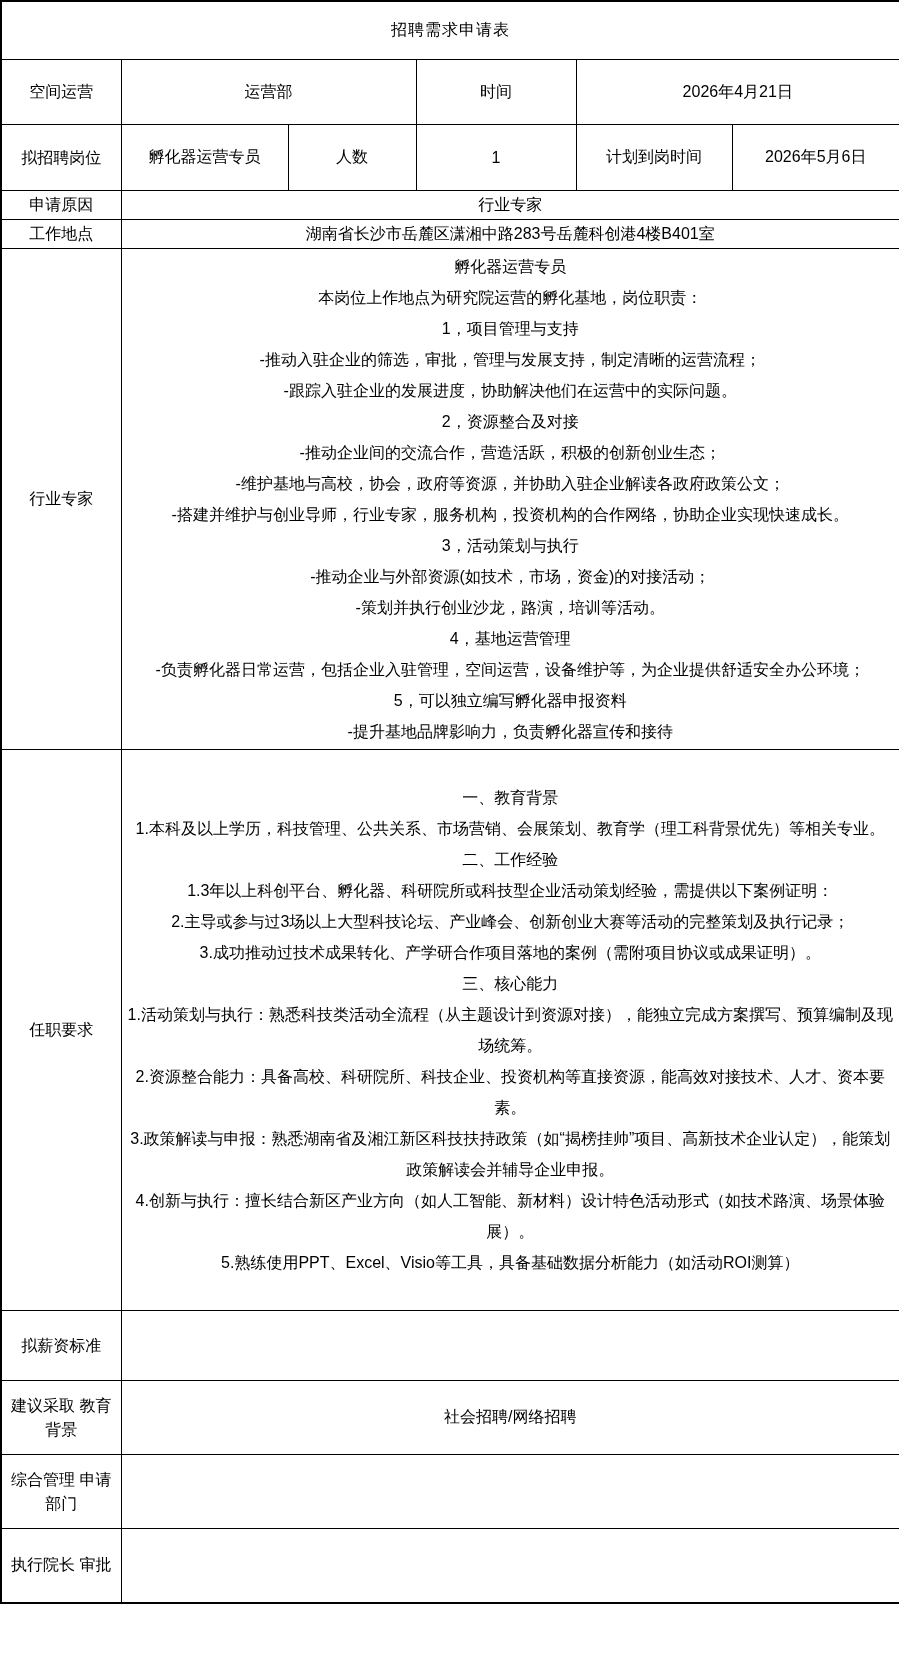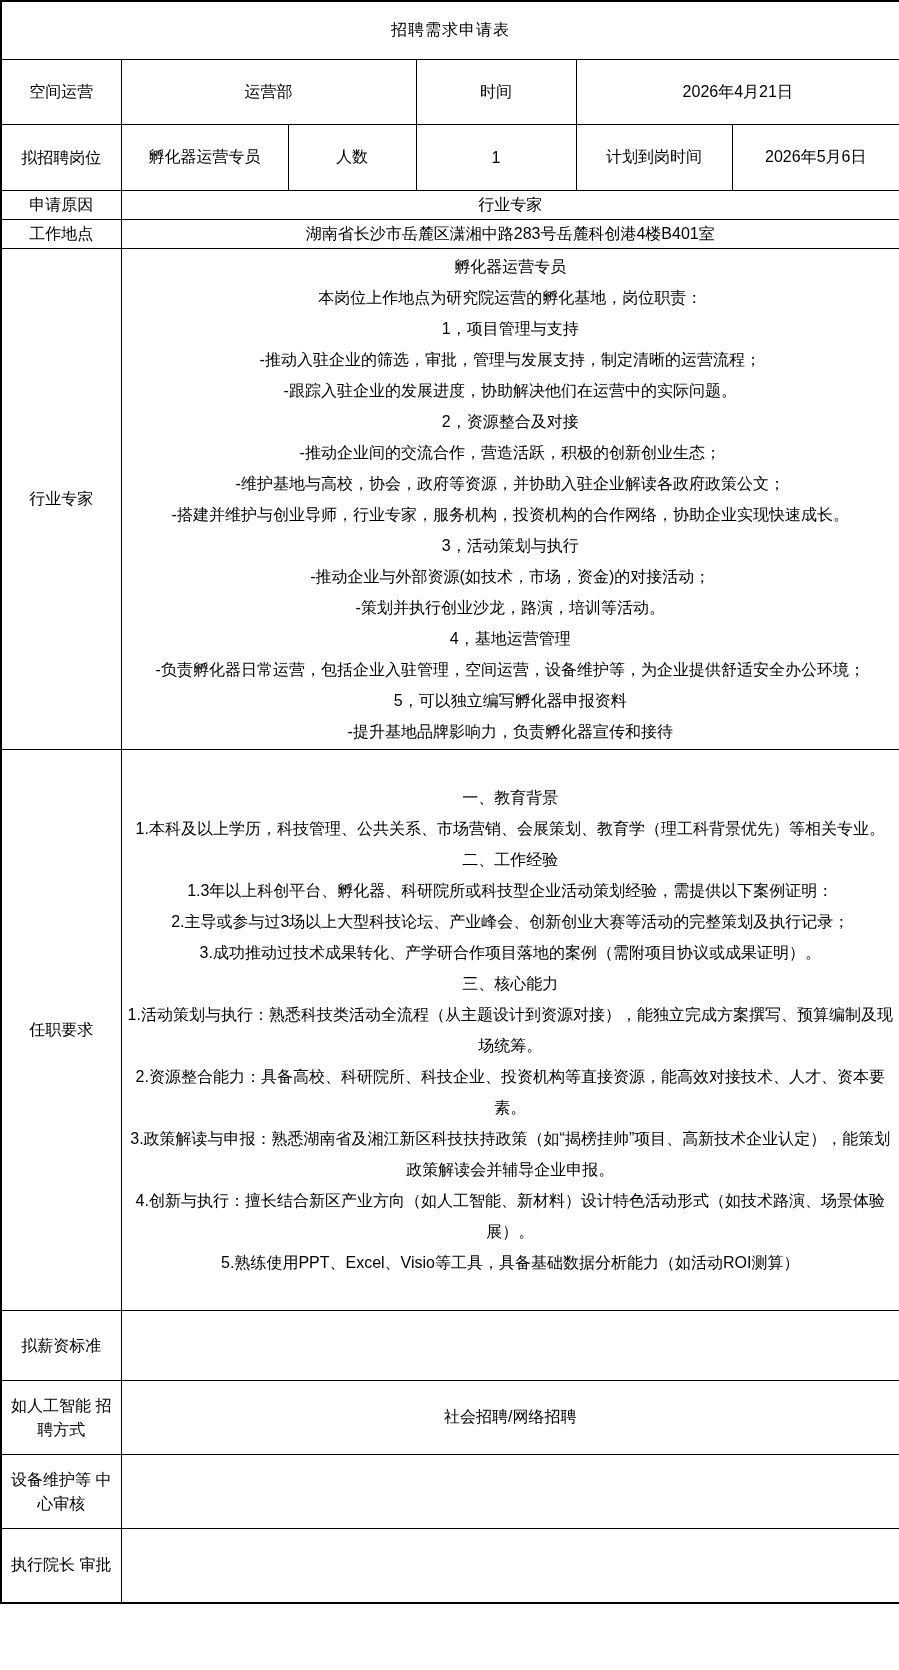--- a/index.html
+++ b/index.html
@@ -141,27 +141,27 @@
 4.创新与执行：擅长结合新区产业方向（如人工智能、新材料）设计特色活动形式（如技术路演、场景体验展）。
 5.熟练使用PPT、Excel、Visio等工具，具备基础数据分析能力（如活动ROI测算）</td>
   </tr>
 
   <tr class="r-salary">
     <td class="label-cell">拟薪资标准</td>
     <td class="value-left" colspan="5"></td>
   </tr>
 
   <tr class="r-method">
-    <td class="label-cell">如人工智能 招聘方式</td>
+    <td class="label-cell">建议采取 教育背景</td>
     <td class="value-left" colspan="5">社会招聘/网络招聘</td>
   </tr>
 
 
   <tr class="r-admin">
-    <td class="label-cell">设备维护等 中心审核</td>
+    <td class="label-cell">综合管理 申请部门</td>
     <td class="value-left" colspan="5"></td>
   </tr>
 
   <tr class="r-approve">
     <td class="label-cell">执行院长 审批</td>
     <td class="value-left" colspan="5"></td>
   </tr>
 </tbody>
   </table>
 

